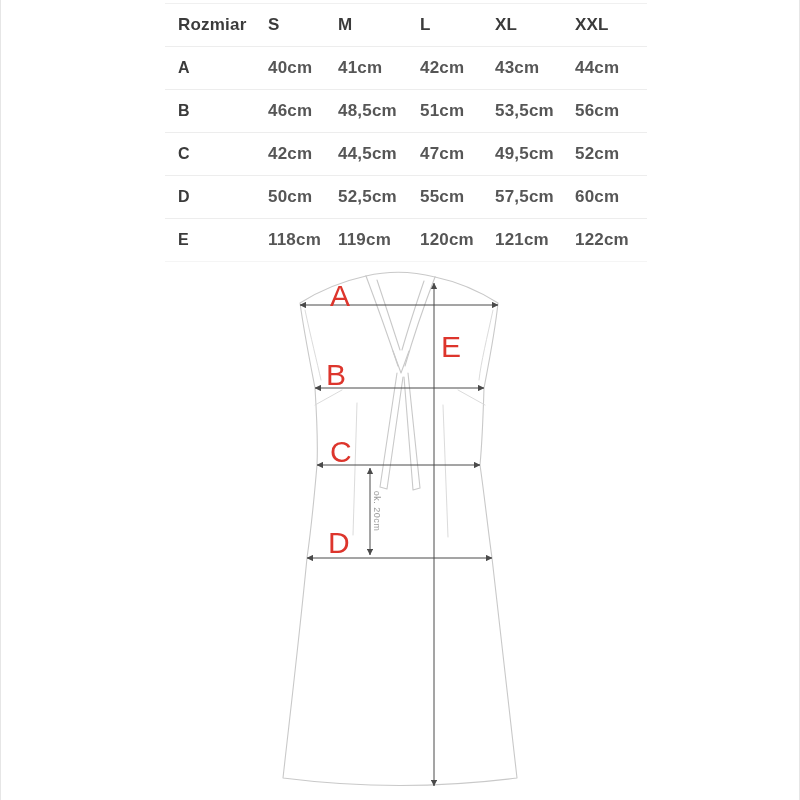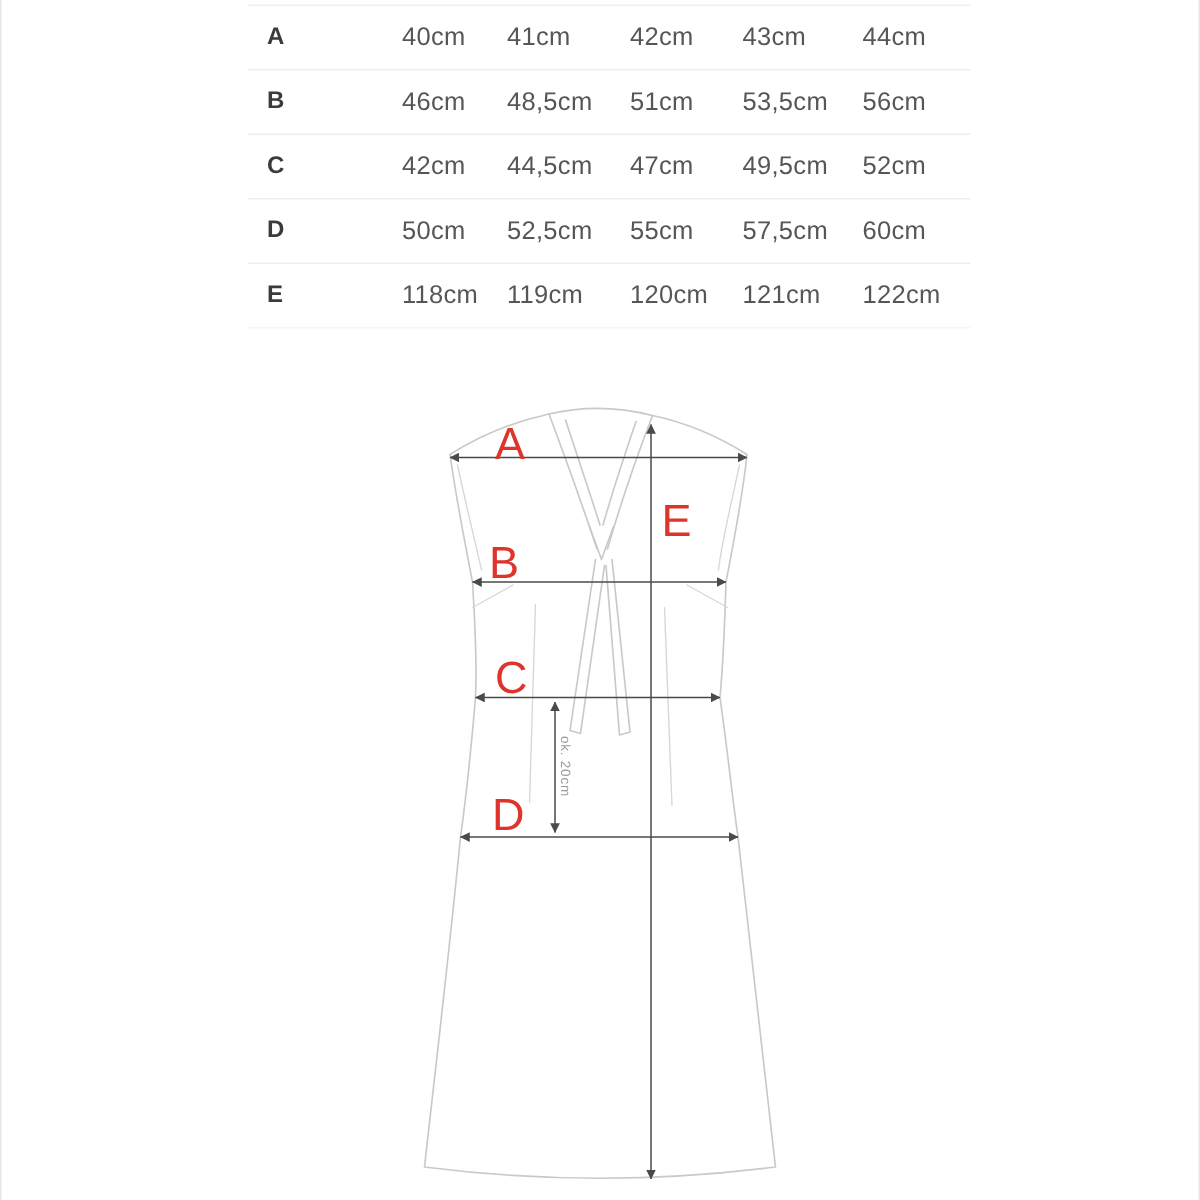--- a/index.html
+++ b/index.html
@@ -11,39 +11,47 @@
     font-family:"Liberation Sans",sans-serif;}
   .canvas{position:relative;width:800px;height:800px;background:#fff;}
   .frame{position:absolute;inset:0;border-left:1px solid #e6e6e6;border-right:1px solid #e6e6e6;pointer-events:none;}
 
   
   .size-table{position:absolute;left:165px;top:3px;width:482px;border-top:1px solid #f0f0f0;}
   .tr{display:grid;grid-template-columns:90px 70px 82px 75px 80px 72px;
       align-items:center;height:43px;padding-left:13px;border-bottom:1px solid var(--divider);}
   .tr:last-child{border-bottom-color:#f5f5f5;}
   .th{font-size:17px;font-weight:bold;color:var(--text-dark);letter-spacing:.2px;}
-  .td{font-size:17px;color:var(--text-gray);letter-spacing:.2px;}
+  .td{font-size:17px;color:var(--text-gray);letter-spacing:.2px;font-weight:bold;}
   .td.rowlabel{font-weight:bold;color:var(--text-dark);font-size:16px;}
 
   
   svg.dress{position:absolute;left:0;top:0;}
   .g-outline path{fill:none;stroke:var(--outline);stroke-width:1.1;stroke-linejoin:round;stroke-linecap:round;}
   .g-detail path{fill:none;stroke:var(--detail);stroke-width:.9;stroke-linecap:round;}
   .g-measure line{stroke:var(--measure);stroke-width:1;}
   .mk{fill:var(--measure);}
   .dim-label{font-family:"Liberation Sans",sans-serif;font-size:30px;fill:var(--accent);}
   .dim-note{font-family:"Liberation Sans",sans-serif;font-size:9px;fill:var(--note-gray);letter-spacing:.5px;}
 </style>
 </head>
 <body>
 
 <div class="canvas">
   <div class="frame"></div>
 
   <div class="size-table">
+    <div class="tr">
+      <div class="th">Rozmiar</div>
+      <div class="th">S</div>
+      <div class="th">M</div>
+      <div class="th">L</div>
+      <div class="th">XL</div>
+      <div class="th">XXL</div>
+    </div>
 
     <div class="tr">
       <div class="td rowlabel">A</div>
       <div class="td">40cm</div>
       <div class="td">41cm</div>
       <div class="td">42cm</div>
       <div class="td">43cm</div>
       <div class="td">44cm</div>
     </div>
 

